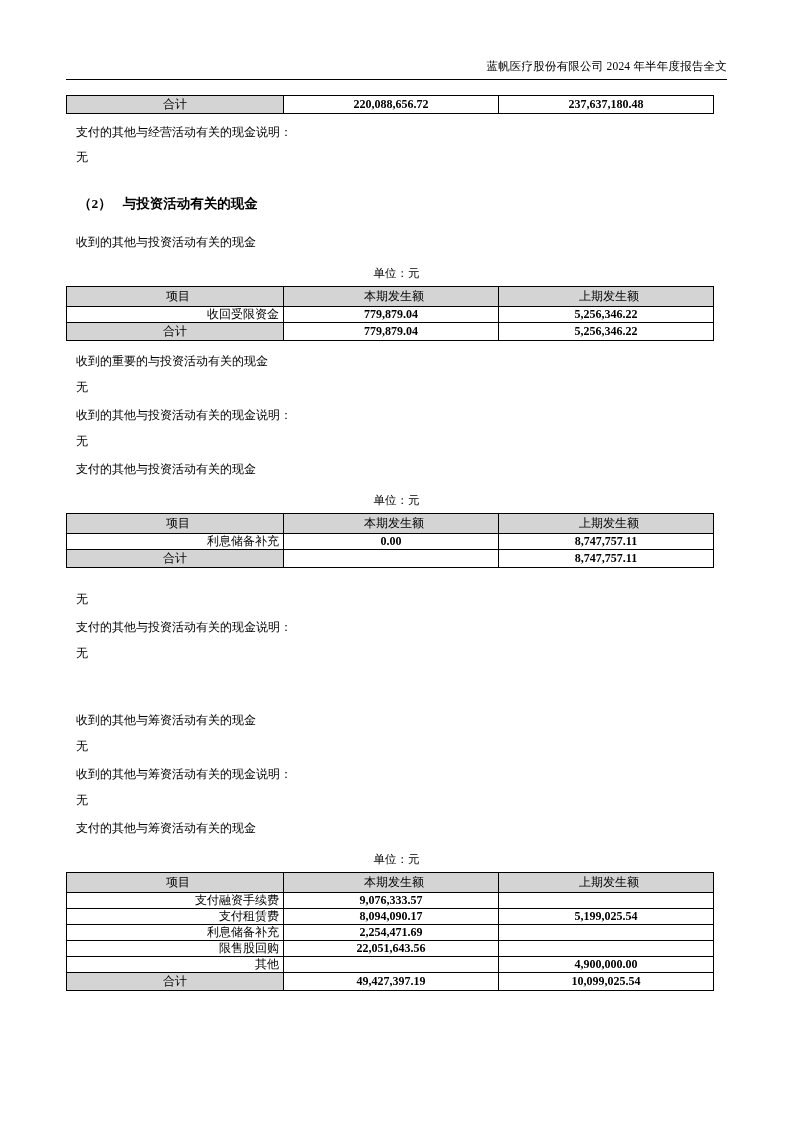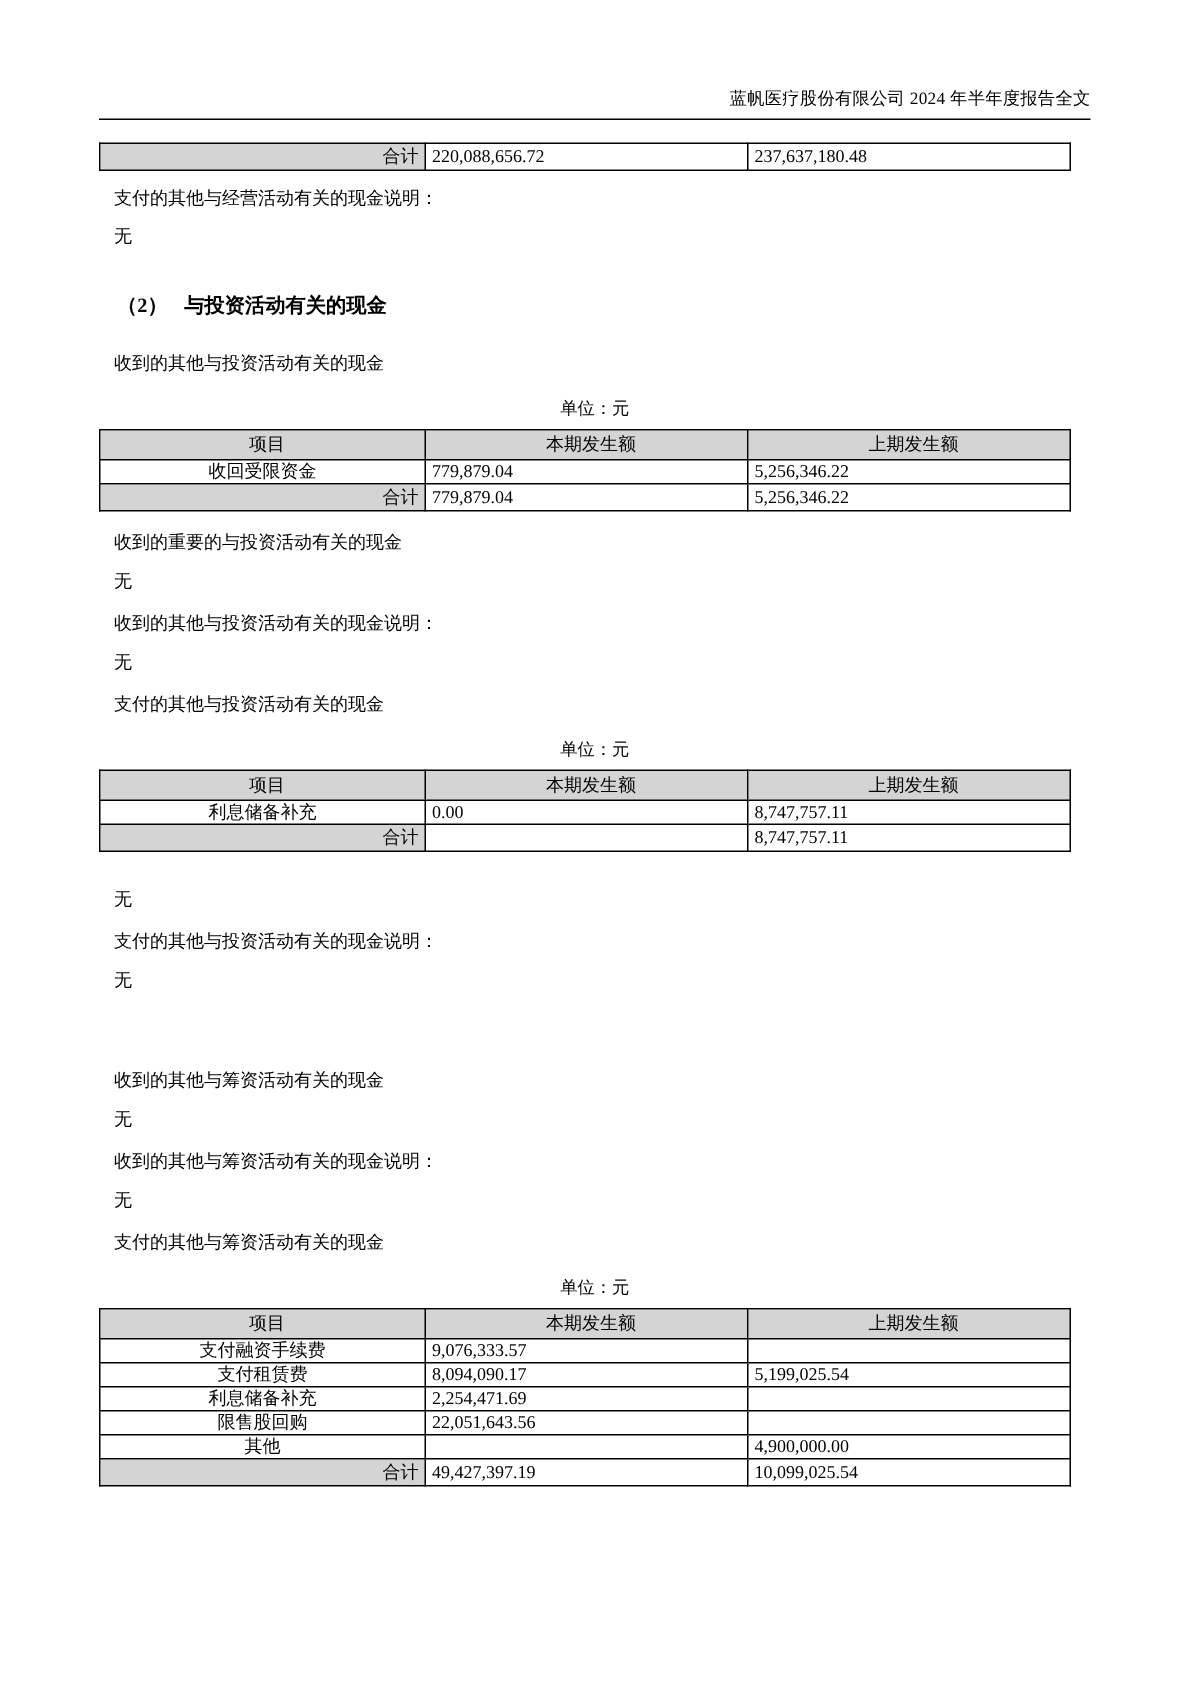--- a/index.html
+++ b/index.html
@@ -125,32 +125,33 @@
   }
   table.fin thead th {
     background: #d4d4d4;
     text-align: center;
     height: 19px;
     line-height: 19px;
     font-size: 12px;
     padding-left: 10px;
   }
   table.fin td.item {
+    text-align: right;
+  }
+  table.fin td.num {
     text-align: center;
-  }
-  table.fin td.num {
-    text-align: left;
+    font-weight: bold;
   }
   table.fin tr.total td {
     background: #d4d4d4;
     height: 17px;
     line-height: 17px;
   }
   table.fin tr.total td.item {
-    text-align: right;
+    text-align: center;
   }
   table.fin tr.total td.num {
     background: #ffffff;
   }
   table.fin tr.total td.item.shade {
     background: #d4d4d4;
   }
 </style>
 </head>
 <body>

